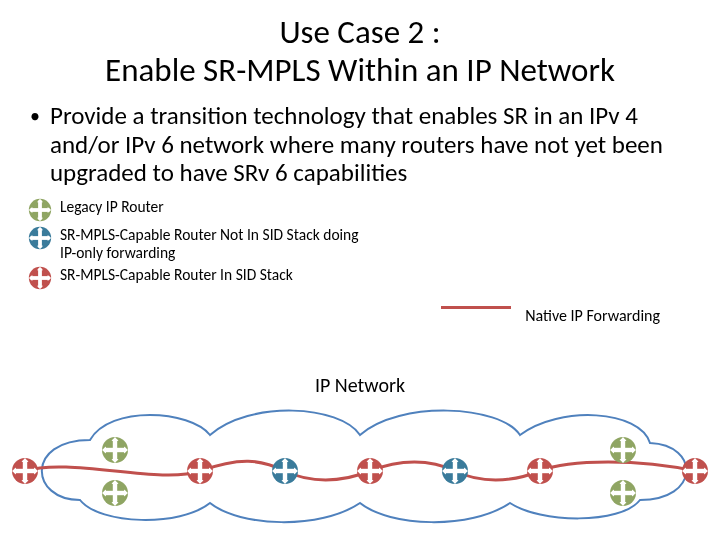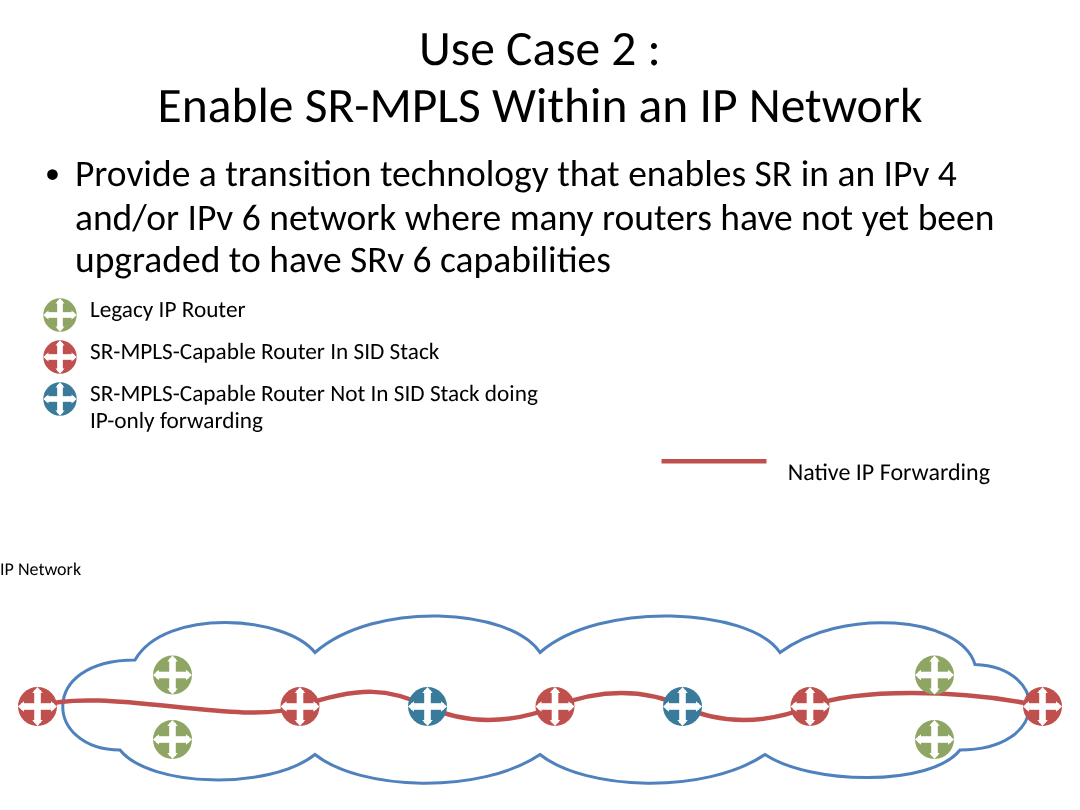--- a/index.html
+++ b/index.html
@@ -112,41 +112,41 @@
 
     <div class="legend-row">
       <svg class="router-icon" viewBox="-14 -14 28 28">
         <use href="#router-shape" style="--rc:#8FA563"></use>
       </svg>
       <span class="legend-text">Legacy IP Router</span>
     </div>
 
     <div class="legend-row">
       <svg class="router-icon" viewBox="-14 -14 28 28">
-        <use href="#router-shape" style="--rc:#C0504D"></use>
+        <use href="#router-shape" style="--rc:#3A7B9B"></use>
       </svg>
-      <span class="legend-text">SR-MPLS-Capable Router In SID Stack</span>
+      <span class="legend-text">SR-MPLS-Capable Router Not In SID Stack doing IP-only forwarding</span>
     </div>
 
     <div class="legend-row">
       <svg class="router-icon" viewBox="-14 -14 28 28">
-        <use href="#router-shape" style="--rc:#3A7B9B"></use>
+        <use href="#router-shape" style="--rc:#C0504D"></use>
       </svg>
-      <span class="legend-text">SR-MPLS-Capable Router Not In SID Stack doing IP-only forwarding</span>
+      <span class="legend-text">SR-MPLS-Capable Router In SID Stack</span>
     </div>
 
   </div>
 
   <div class="right-legend">
     <span class="legend-line" style="border-color:#C0504D"></span>
     <span>Native IP Forwarding</span>
   </div>
 
   <div class="cloud-area">
-    <div style="position:absolute; top:-12px; width:100%; text-align:left; font-size:12px;">IP Network</div>
+    <div style="position:absolute; top:-12px; width:100%; text-align:center; font-size:20px;">IP Network</div>
     <svg width="720" height="150" viewBox="0 0 720 150">
 
       <path d="M80,115
                C30,115 25,55 90,55
                C110,20 190,25 210,50
                C250,15 340,20 360,50
                C400,15 500,20 520,50
                C560,20 640,25 650,58
                C700,60 700,115 640,115
                C620,140 540,138 510,118

